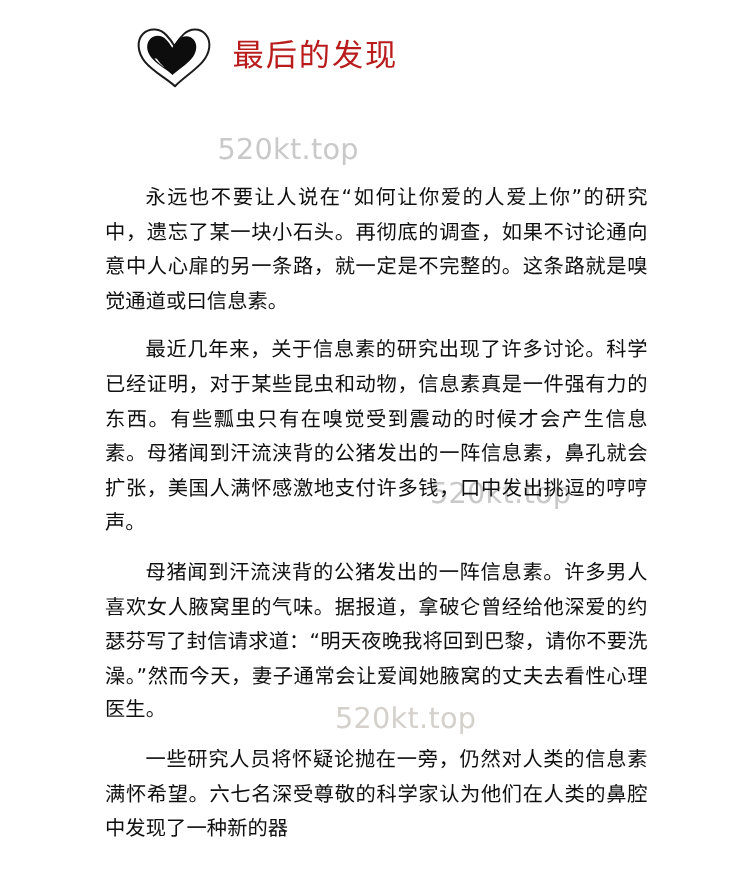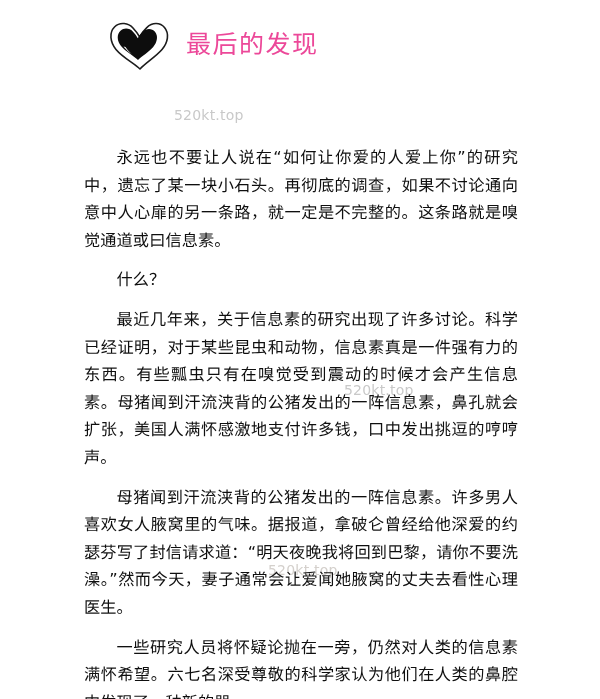--- a/index.html
+++ b/index.html
@@ -38,32 +38,32 @@
     width: 66px;
     height: 56px;
     display: block;
     flex: 0 0 auto;
   }
 
   .title-text {
     margin-left: 14px;
     font-size: 25px;
     line-height: 1;
-    color: #ec4899;
+    color: #b91c1c;
     letter-spacing: 1.5px;
     font-weight: 500;
     white-space: nowrap;
     font-family: "DejaVu Sans", "Liberation Sans", sans-serif;
   }
 
   
   .watermark {
     position: absolute;
     color: #c9c9c9;
-    font-size: 14px;
+    font-size: 23px;
     letter-spacing: 0.2px;
     font-family: "DejaVu Sans", "Liberation Sans", sans-serif;
     white-space: nowrap;
     pointer-events: none;
     user-select: none;
   }
   .wm-1 { left: 174px; top: 107px; }
   .wm-2 { left: 344px; top: 382px; }
   .wm-3 { left: 268px; top: 562px; color: #d4d0cc; }
 
@@ -113,19 +113,18 @@
     </span>
     <span class="title-text">最后的发现</span>
   </div>
 
   <div class="watermark wm-1">520kt.top</div>
   <div class="watermark wm-2">520kt.top</div>
   <div class="watermark wm-3">520kt.top</div>
 
   <div class="body-text">
     <p>永远也不要让人说在“如何让你爱的人爱上你”的研究中，遗忘了某一块小石头。再彻底的调查，如果不讨论通向意中人心扉的另一条路，就一定是不完整的。这条路就是嗅觉通道或曰信息素。</p>
-    <p>什么？</p>
     <p>最近几年来，关于信息素的研究出现了许多讨论。科学已经证明，对于某些昆虫和动物，信息素真是一件强有力的东西。有些瓢虫只有在嗅觉受到震动的时候才会产生信息素。母猪闻到汗流浃背的公猪发出的一阵信息素，鼻孔就会扩张，美国人满怀感激地支付许多钱，口中发出挑逗的哼哼声。</p>
     <p>母猪闻到汗流浃背的公猪发出的一阵信息素。许多男人喜欢女人腋窝里的气味。据报道，拿破仑曾经给他深爱的约瑟芬写了封信请求道：“明天夜晚我将回到巴黎，请你不要洗澡。”然而今天，妻子通常会让爱闻她腋窝的丈夫去看性心理医生。</p>
     <p>一些研究人员将怀疑论抛在一旁，仍然对人类的信息素满怀希望。六七名深受尊敬的科学家认为他们在人类的鼻腔中发现了一种新的器</p>
   </div>
 
 </div>
 
 </body></html>

